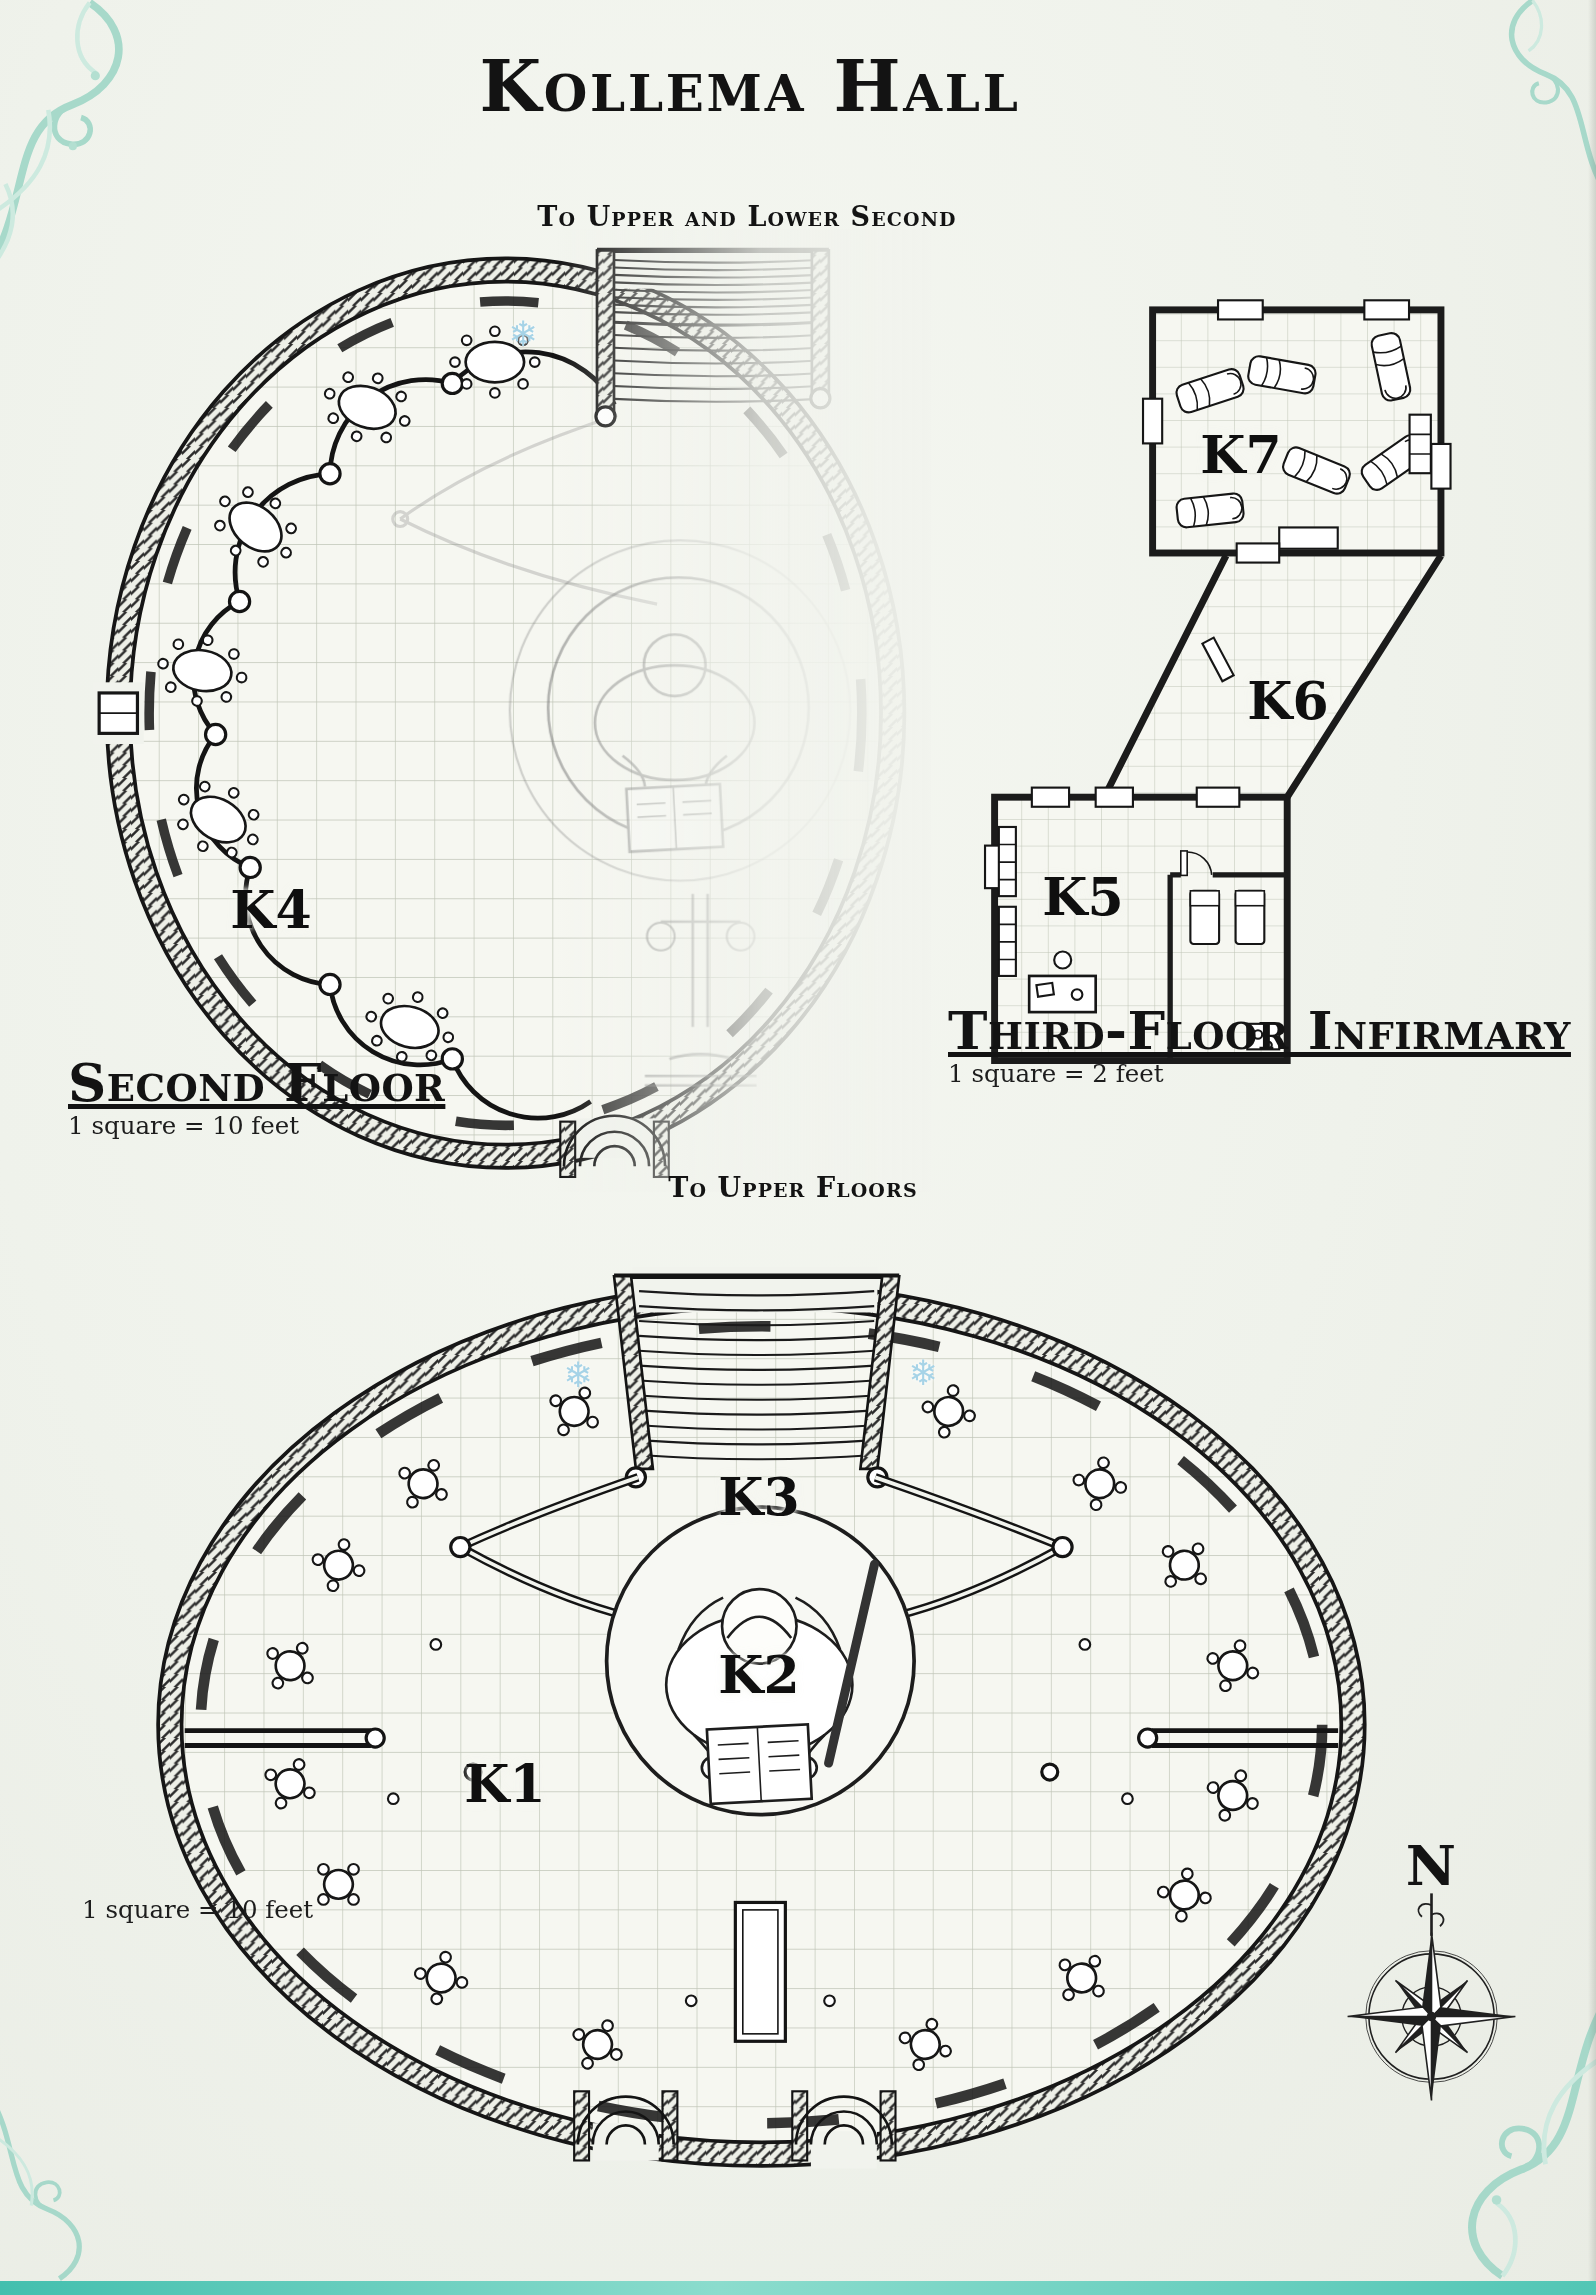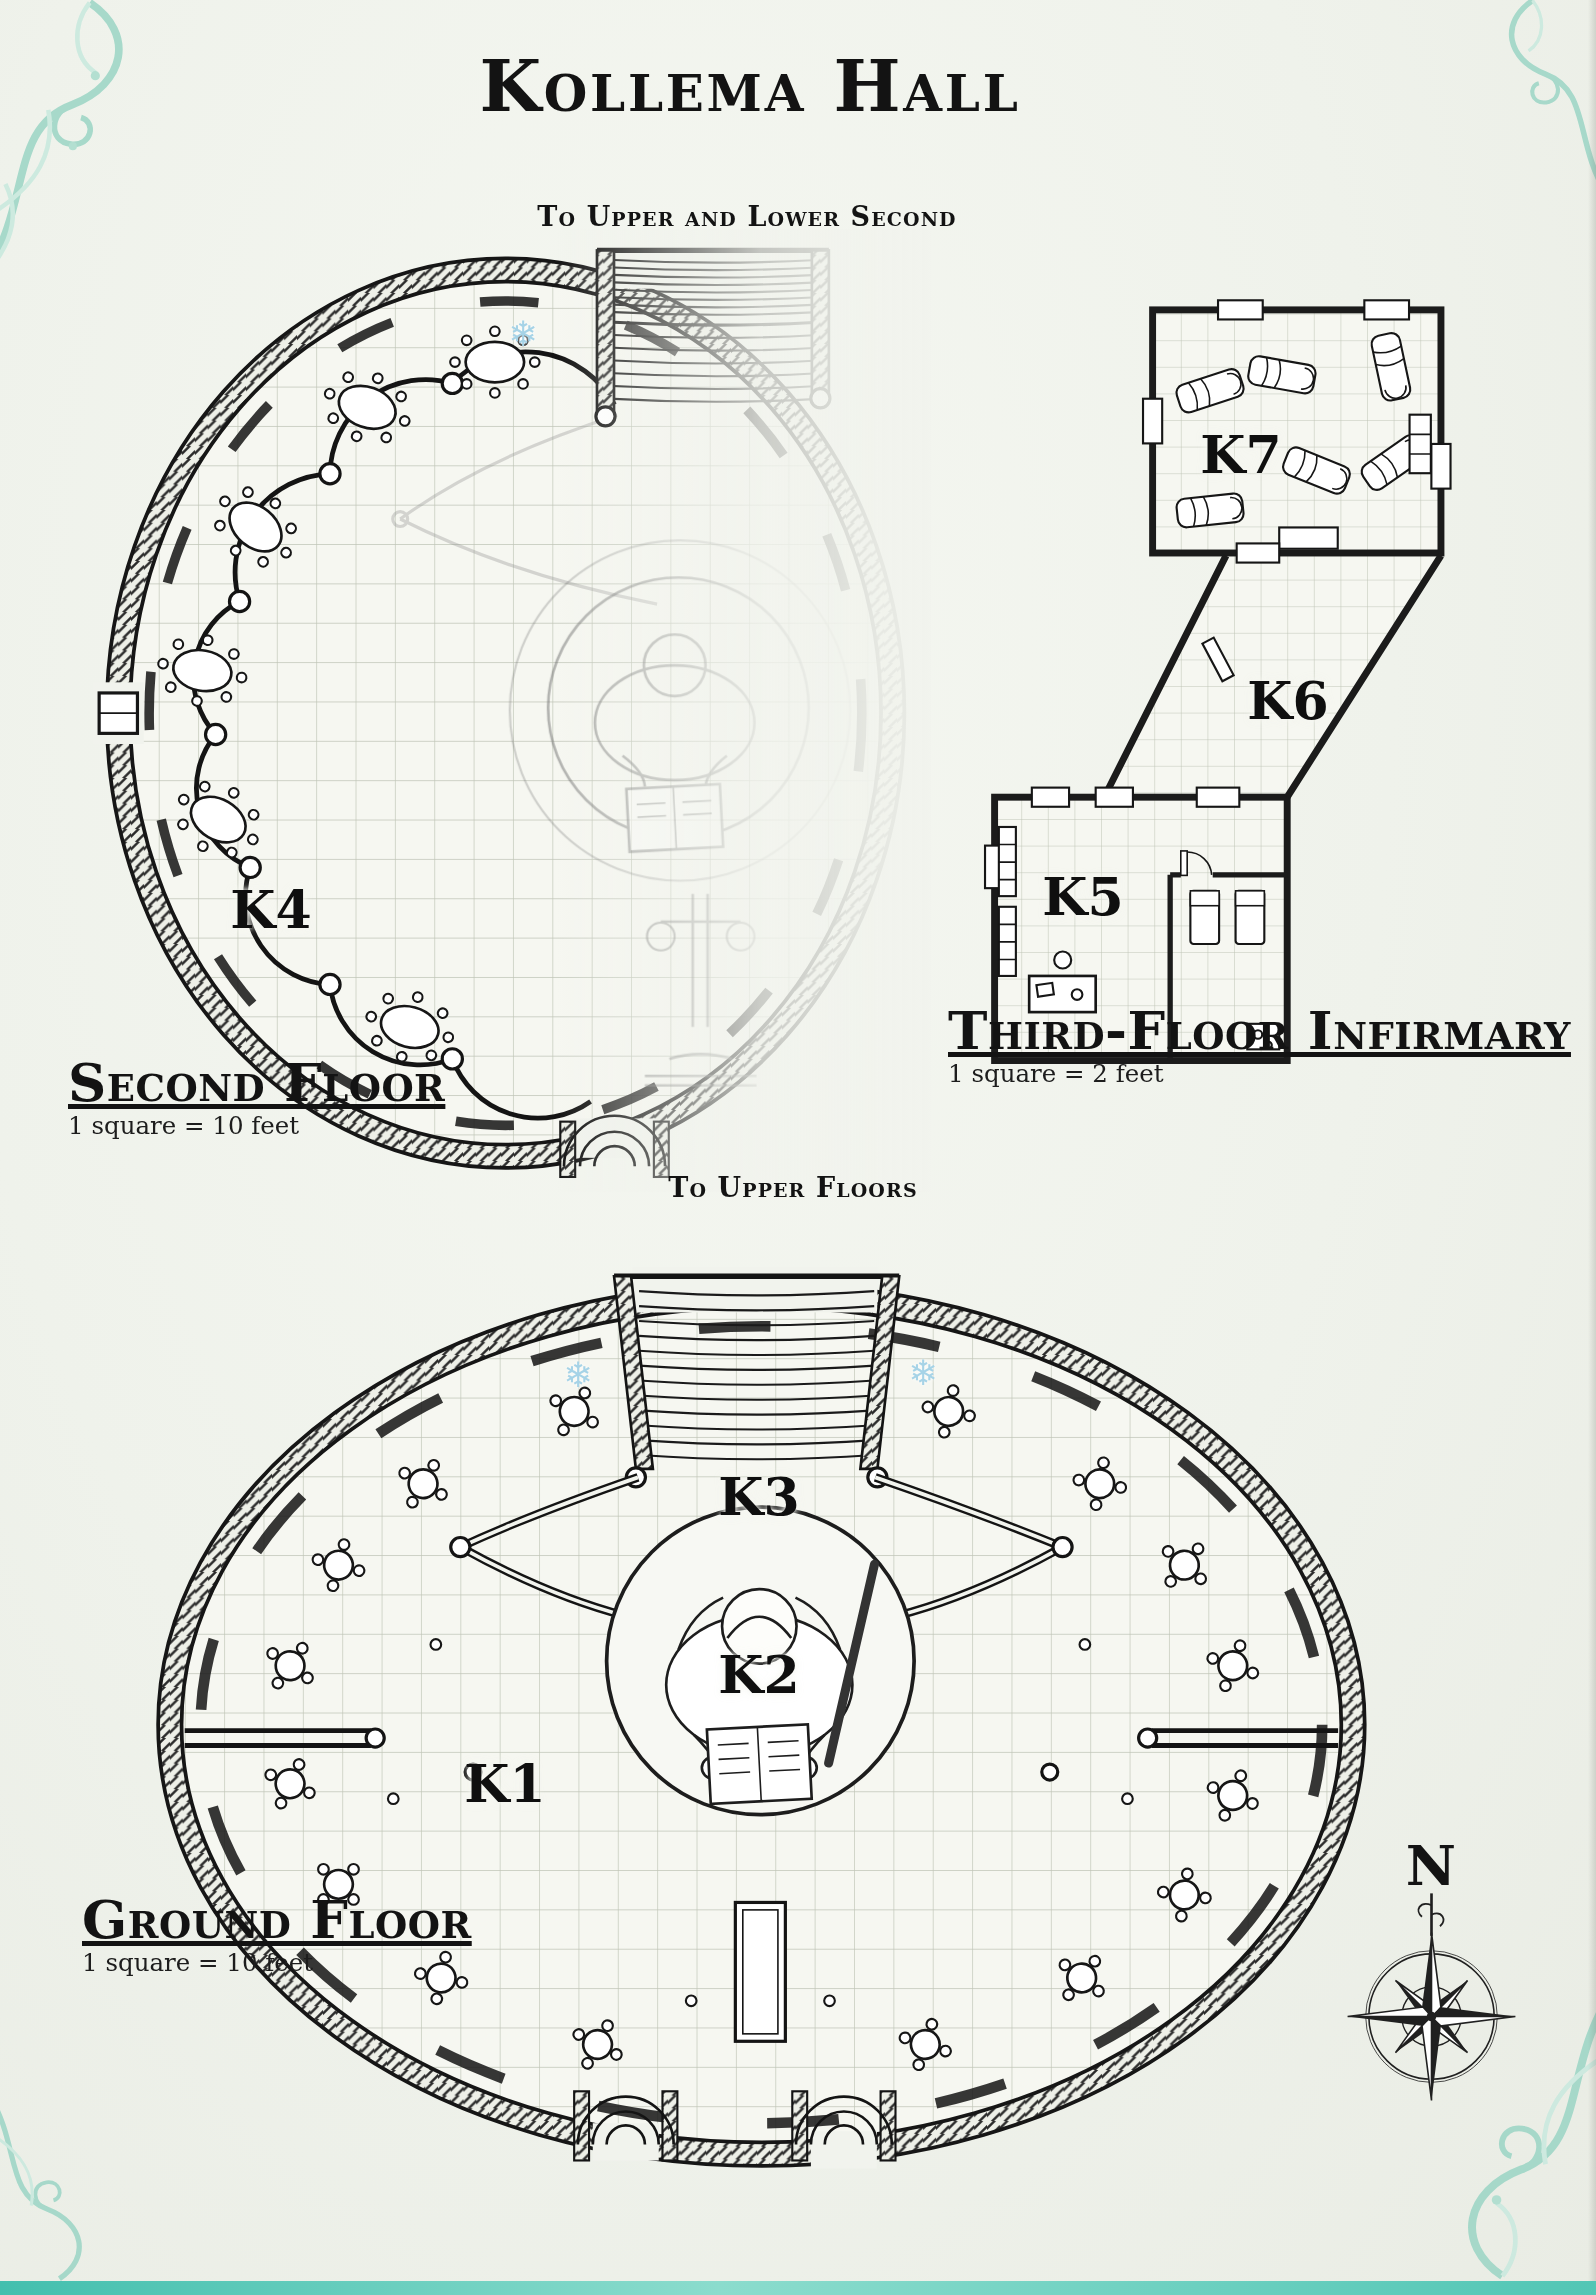--- a/index.html
+++ b/index.html
@@ -427,21 +427,20 @@
     </g>
   </svg>
 
   <div class="abs room cc" style="left:759px;top:1496px">K3</div>
   <div class="abs room cc" style="left:759px;top:1674px">K2</div>
   <div class="abs room cc" style="left:505px;top:1783px">K1</div>
   <div class="abs snow cc" style="left:578px;top:1375px">❄</div>
   <div class="abs snow cc" style="left:923px;top:1373px">❄</div>
 
   <div class="abs" style="left:82px;top:1893px">
-    <div class="caps caption">Ground Floor</div>
     <div class="scale">1 square = 10 feet</div>
   </div>
 
   <div class="abs caps north cc" style="left:1431px;top:1865px">N</div>
   <svg class="abs" style="left:1320px;top:1825px" width="223" height="330" viewBox="0 0 420 620">
     <g stroke="#202020" fill="none">
       <path d="M210,128 V208" stroke-width="5"></path>
       <path d="M210,150 C188,142 178,160 192,172 M210,168 C230,160 240,178 226,190" stroke-width="3.5"></path>
       <circle cx="210" cy="360" r="118" stroke-width="3"></circle>
       <circle cx="210" cy="360" r="124" stroke-width="1.5"></circle>

